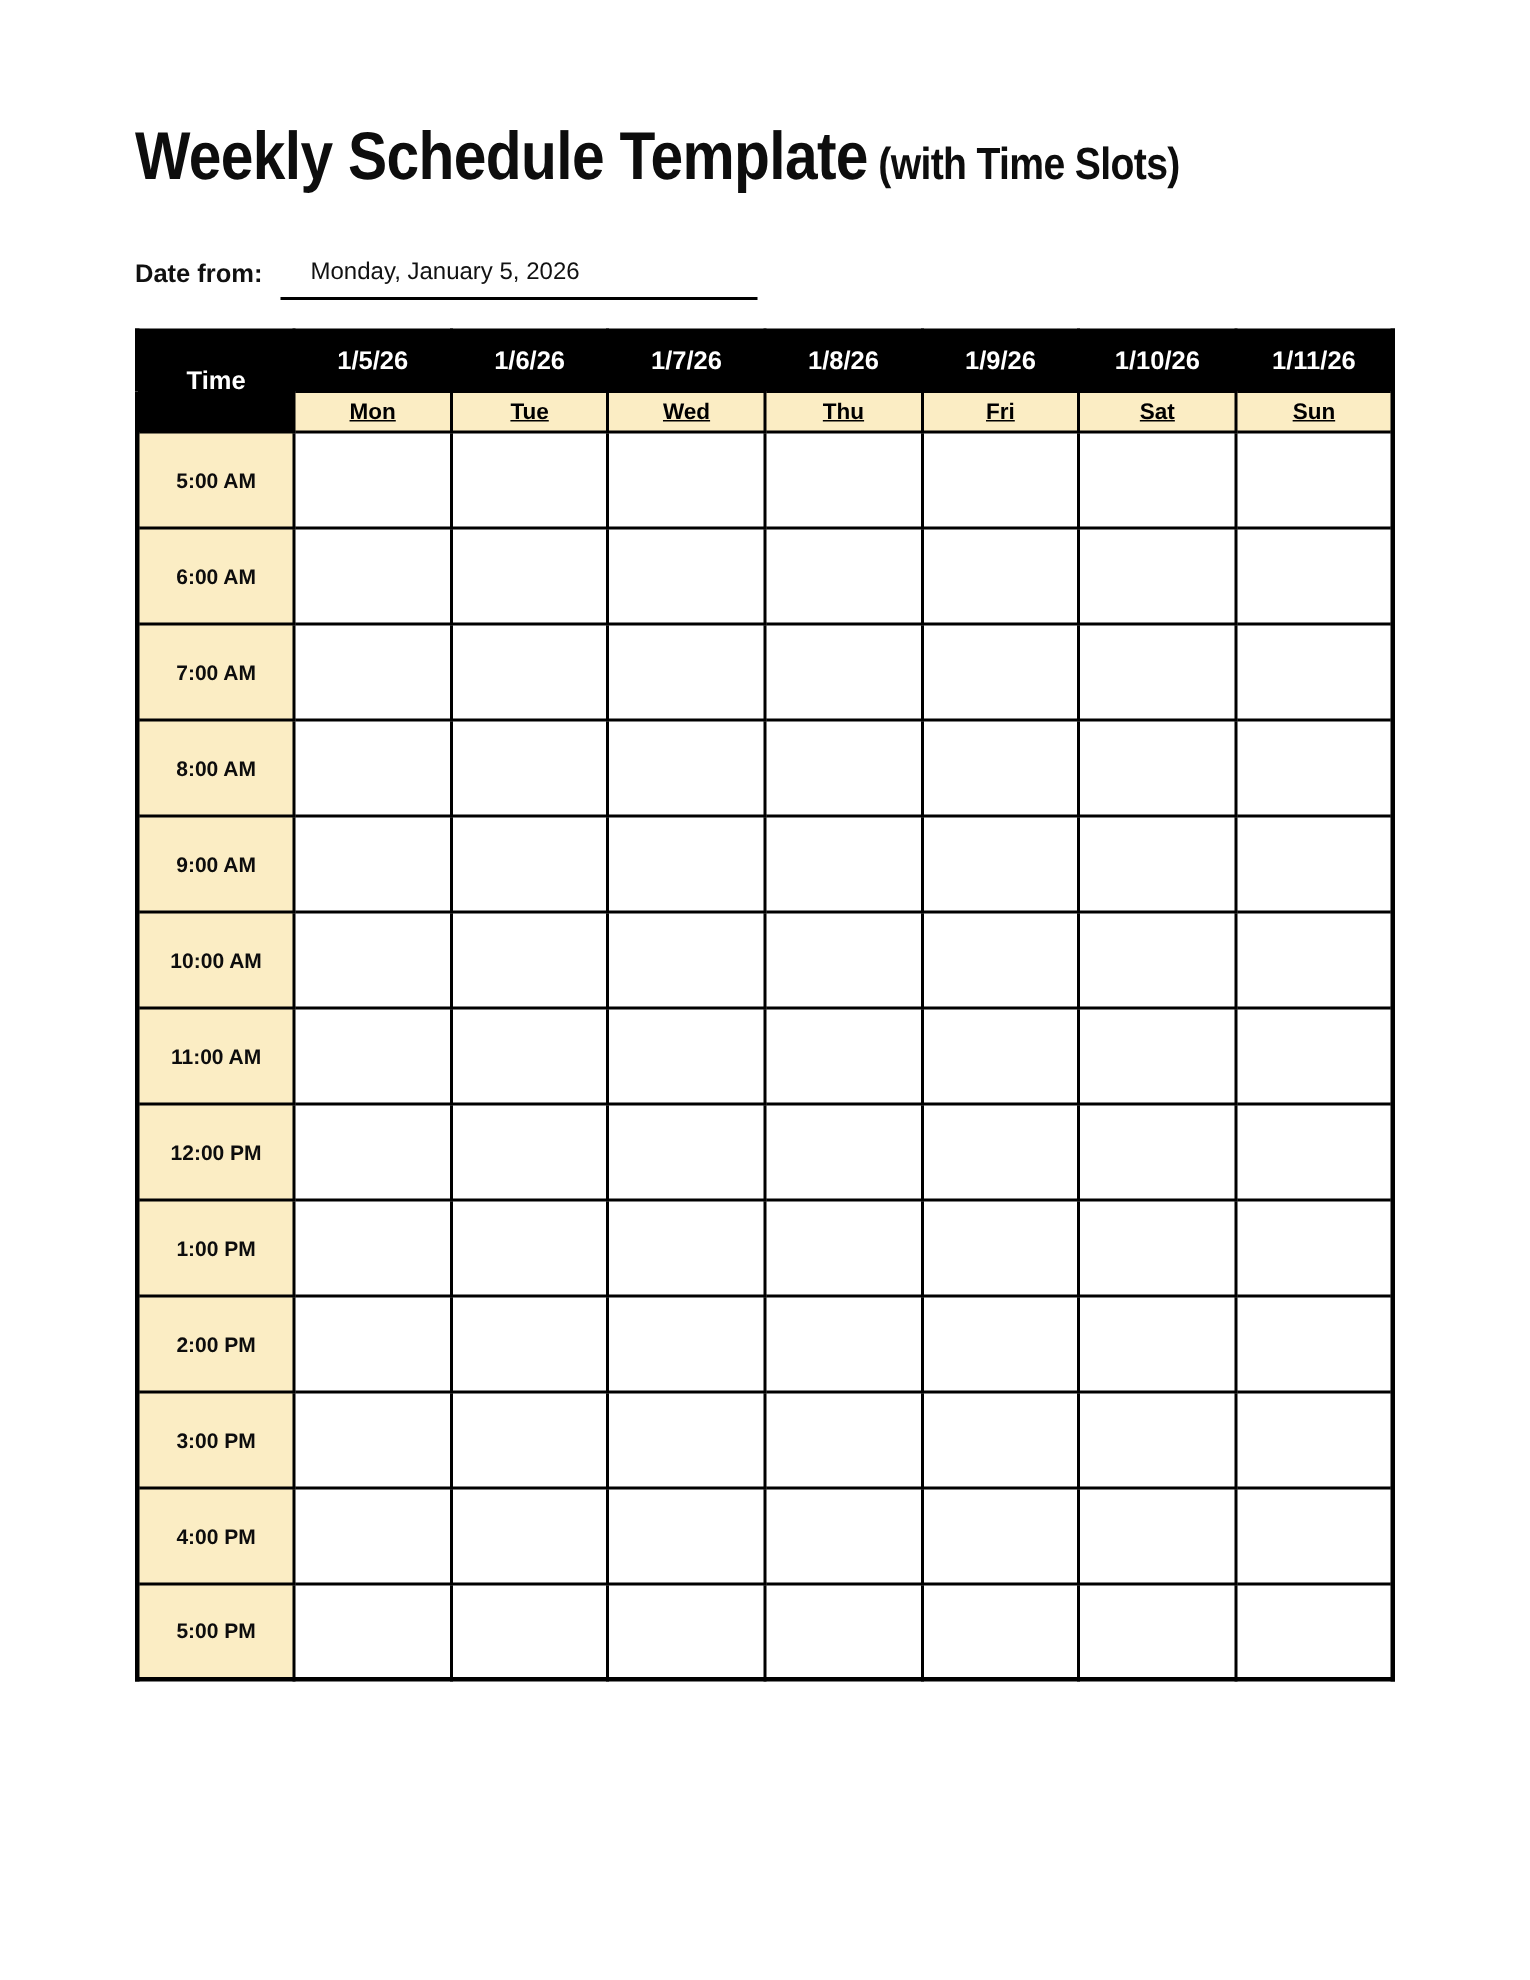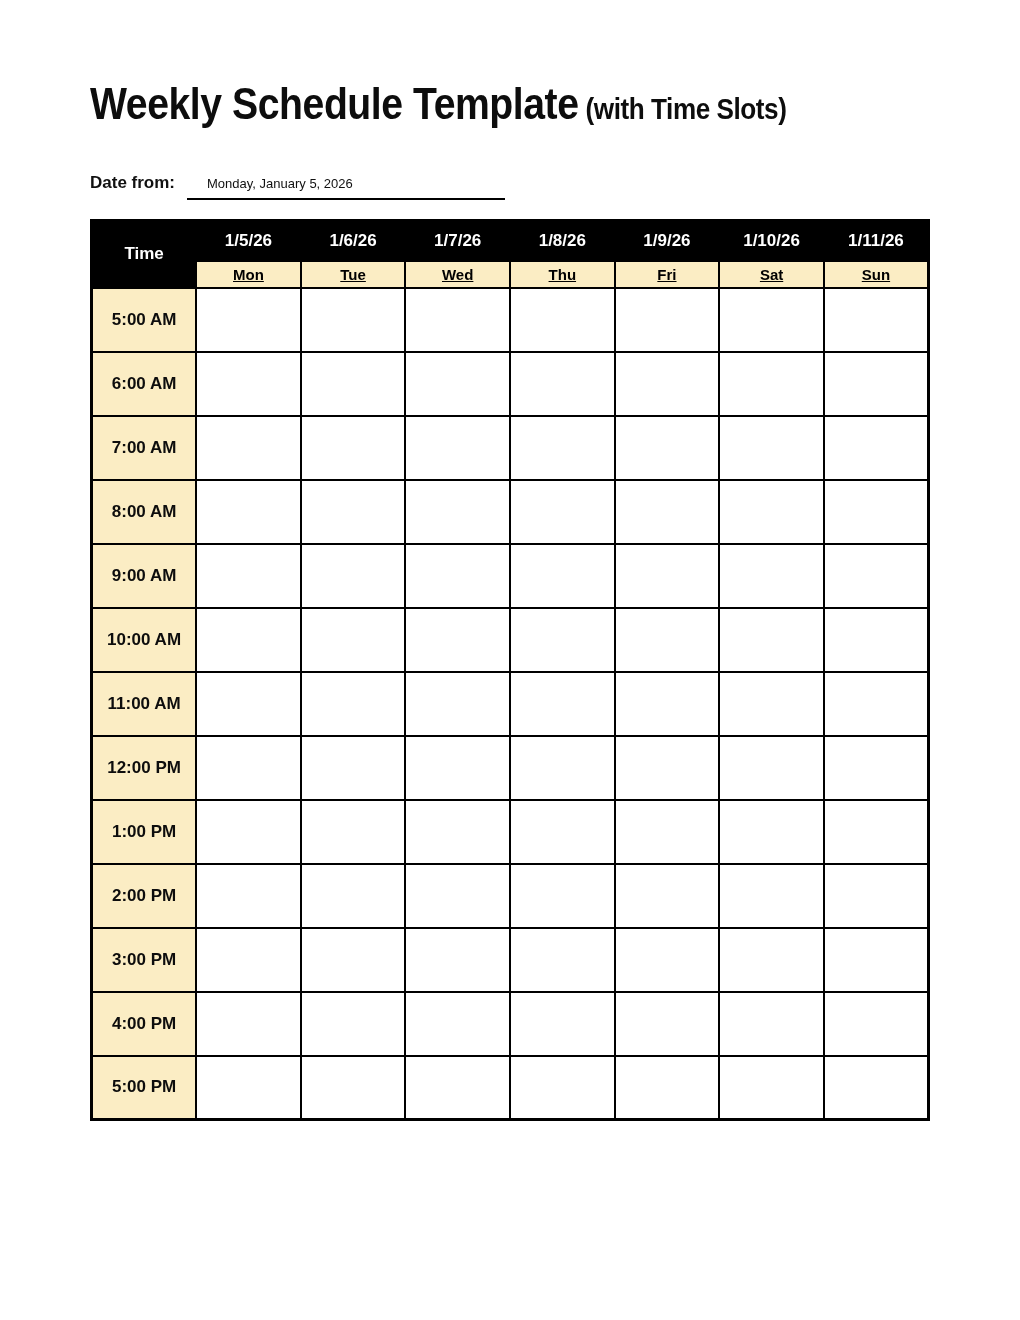--- a/index.html
+++ b/index.html
@@ -28,21 +28,21 @@
     font-weight:bold;
     letter-spacing:-0.5px;
   }
   .title-main{font-size:45px;color:#0d0d0d;}
   .title-suffix{font-size:30px;color:#0d0d0d;margin-left:8px;}
 
   
   .date-row{position:absolute;left:90px;top:173px;width:840px;display:flex;align-items:flex-end;}
   .date-label{font-size:17px;font-weight:bold;padding-bottom:7px;white-space:nowrap;}
   .date-value{
-    font-size:13px;
+    font-size:16px;
     border-bottom:2px solid #000;
     padding:0 6px 7px 20px;
     white-space:nowrap;
   }
   .date-value.from{width:318px;margin-left:12px;}
   .date-value.to{width:316px;margin-left:10px;}
   .date-group-to{margin-left:26px;display:flex;align-items:flex-end;}
 
   
   table.schedule{
@@ -72,21 +72,21 @@
   }
   .day-cell{
     background:var(--cream);
     color:#000000;
     font-size:15px;font-weight:bold;text-decoration:underline;
   }
   .body-row{height:64px;}
   .time-cell{
     background:var(--cream);
     color:#0d0d0d;
-    font-size:17px;font-weight:bold;
+    font-size:14px;font-weight:bold;
   }
   .slot-cell{background:#ffffff;}
 
   
   .footer-brand{position:absolute;left:747px;top:1141px;}
   .powered-by{
     font-size:14px;
     letter-spacing:3px;
     color:#8f8f8f;
     margin-left:9px;

